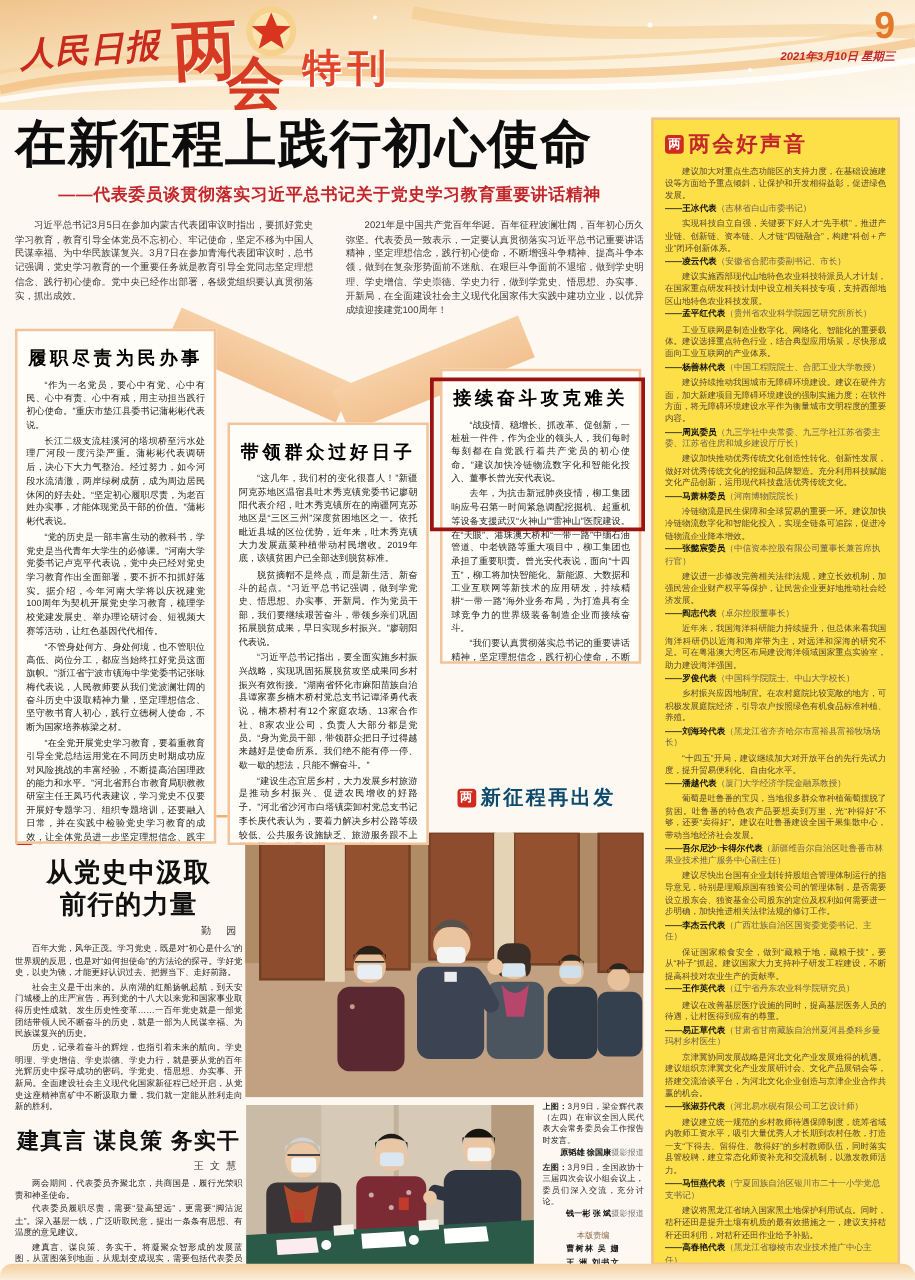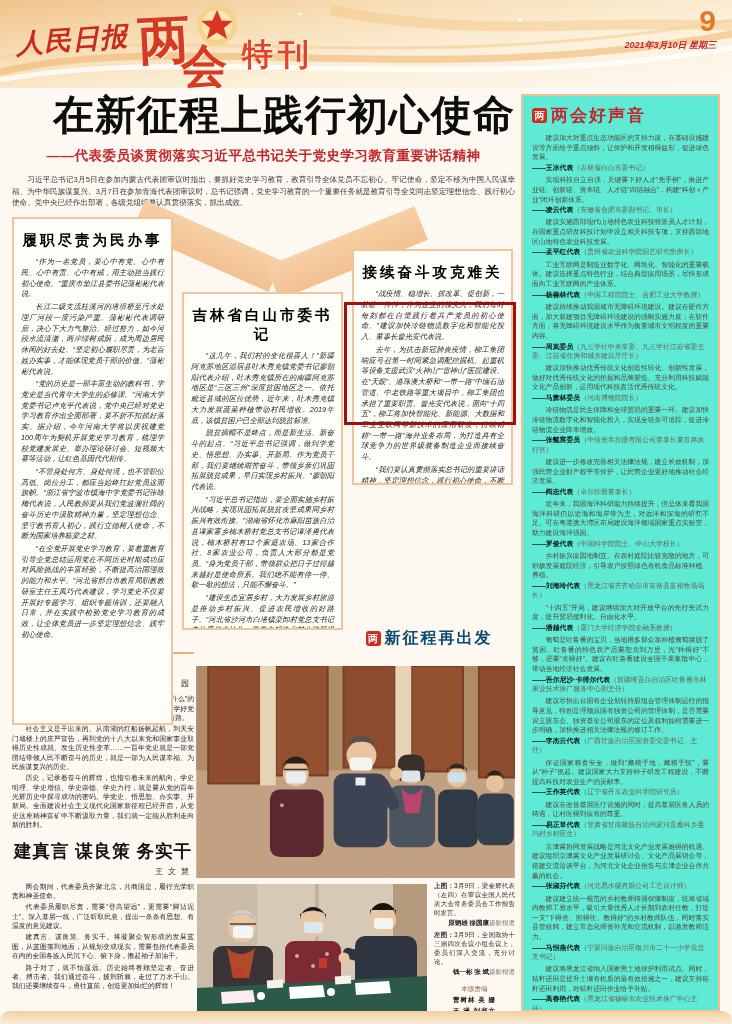--- a/index.html
+++ b/index.html
@@ -17,44 +17,44 @@
   .lg2{position:absolute;left:165px;top:22px;font-size:46px;font-weight:900;color:#d63a22;text-shadow:1px 1px 0 #fff3e2;}
   .lg3{position:absolute;left:226px;top:20px;font-size:31px;font-weight:900;color:#e0452b;text-shadow:1px 1px 0 #fff;}
   .lg4{position:absolute;left:262px;top:20px;font-size:31px;font-weight:900;color:#e0452b;text-shadow:1px 1px 0 #fff;}
   .star-emblem{position:absolute;left:178px;top:-12px;}
   .pageinfo{position:absolute;right:16px;top:4px;text-align:right;}
   .pagenum{font-size:30px;color:#e2782a;font-weight:bold;line-height:1.1;}
   .pagedate{font-size:9px;color:#c3272b;font-weight:bold;margin-top:2px;font-style:italic;}
 
   
   .main-article{position:absolute;left:12px;top:92px;width:503px;}
-  .headline{margin:0;font-size:41px;font-weight:900;color:#0d0d0d;text-align:right;letter-spacing:1px;line-height:1.15;}
+  .headline{margin:0;font-size:41px;font-weight:900;color:#0d0d0d;text-align:left;letter-spacing:1px;line-height:1.15;}
   .subheadline{margin:8px 0 0;font-size:13.5px;font-weight:bold;color:#c3272b;text-align:center;letter-spacing:.5px;}
   .intro{display:flex;gap:26px;margin-top:9px;}
   .intro p{flex:1;margin:0;font-size:7.6px;line-height:1.5;color:#3a3a3a;text-align:justify;text-indent:2em;}
   .cols{position:relative;margin-top:9px;display:flex;gap:9px;align-items:flex-start;}
   .ribbon{position:absolute;background:linear-gradient(180deg,#f6d0a6,#f3c191);z-index:0;}
   .ribbon.r1{left:120px;top:12px;width:150px;height:34px;transform:rotate(24deg);}
   .ribbon.r2{left:255px;top:18px;width:160px;height:36px;transform:rotate(-22deg);}
   .col{position:relative;z-index:1;width:161px;box-sizing:border-box;border:2px solid #f1c49b;
     background:#fffdf8;padding:4px 7px 6px;overflow:hidden;}
-  .col1{height:508px;}
+  .col1{height:412px;}
   .col2{height:338px;margin-top:75px;}
   .col3{height:236px;margin-top:32px;}
   .col h3{margin:8px 0 7px;font-size:14.5px;font-weight:900;color:#000;text-align:center;letter-spacing:3px;}
-  .col p{margin:0 0 2px;font-size:7.3px;line-height:1.47;color:#242424;text-align:justify;text-indent:2em;font-style:italic;}
+  .col p{margin:0 0 2px;font-size:7.3px;line-height:1.47;color:#242424;text-align:justify;text-indent:2em;}
   .annotation-box{position:absolute;left:344px;top:302px;width:166px;height:117px;border:3px solid #9b1212;z-index:60;}
   .next-journey{position:absolute;left:344px;top:628px;width:170px;text-align:center;z-index:2;}
   .next-journey .lbl{font-size:16px;font-weight:900;color:#0c4a6e;letter-spacing:2px;vertical-align:middle;}
   .rlogo{display:inline-block;width:15px;height:15px;background:#cf2b1e;color:#fff;font-size:10px;
     font-weight:bold;text-align:center;line-height:15px;border-radius:3px;margin-right:4px;vertical-align:middle;}
 
   
   .voices{position:absolute;left:521px;top:94px;width:199px;height:918px;box-sizing:border-box;
-    border:2px solid #eec094;background:#5eead4;padding:8px 9px;overflow:hidden;}
+    border:2px solid #eec094;background:#fde047;padding:8px 9px;overflow:hidden;}
   .vtitle{margin-bottom:6px;}
   .vtitle .t{font-size:17px;font-weight:900;color:#c3272b;letter-spacing:2px;vertical-align:middle;}
   .voice{margin-bottom:3px;}
   .vtext{margin:2px 0 1px;font-size:6.8px;line-height:1.42;color:#564636;text-align:justify;text-indent:2em;}
   .vattr{margin:0 0 3px;font-size:6.9px;line-height:1.35;}
   .vname{font-weight:bold;color:#151515;}
   .vaff{color:#6b6158;}
 
   
   .commentary{position:absolute;left:12px;top:652px;width:182px;height:372px;overflow:hidden;
@@ -113,34 +113,35 @@
       <div class="pagenum">9</div>
       <div class="pagedate">2021年3月10日 星期三</div>
     </div>
   </header>
 
   <section class="main-article">
     <h1 class="headline">在新征程上践行初心使命</h1>
     <h2 class="subheadline">——代表委员谈贯彻落实习近平总书记关于党史学习教育重要讲话精神</h2>
     <div class="intro">
       <p>习近平总书记3月5日在参加内蒙古代表团审议时指出，要抓好党史学习教育，教育引导全体党员不忘初心、牢记使命，坚定不移为中国人民谋幸福、为中华民族谋复兴。3月7日在参加青海代表团审议时，总书记强调，党史学习教育的一个重要任务就是教育引导全党同志坚定理想信念、践行初心使命。党中央已经作出部署，各级党组织要认真贯彻落实，抓出成效。</p>
+      <p>2021年是中国共产党百年华诞。百年征程波澜壮阔，百年初心历久弥坚。代表委员一致表示，一定要认真贯彻落实习近平总书记重要讲话精神，坚定理想信念，践行初心使命，不断增强斗争精神、提高斗争本领，做到在复杂形势面前不迷航、在艰巨斗争面前不退缩，做到学史明理、学史增信、学史崇德、学史力行，做到学党史、悟思想、办实事、开新局，在全面建设社会主义现代化国家伟大实践中建功立业，以优异成绩迎接建党100周年！</p>
     </div>
     <div class="cols">
       <div class="ribbon r1"></div>
       <div class="ribbon r2"></div>
     <div class="col col1">
           <h3>履职尽责为民办事</h3>
           <p>“作为一名党员，要心中有党、心中有民、心中有责、心中有戒，用主动担当践行初心使命。”重庆市垫江县委书记蒲彬彬代表说。</p>
           <p>长江二级支流桂溪河的塔坝桥至污水处理厂河段一度污染严重。蒲彬彬代表调研后，决心下大力气整治。经过努力，如今河段水流清澈，两岸绿树成荫，成为周边居民休闲的好去处。“坚定初心履职尽责，为老百姓办实事，才能体现党员干部的价值。”蒲彬彬代表说。</p>
           <p>“党的历史是一部丰富生动的教科书，学党史是当代青年大学生的必修课。”河南大学党委书记卢克平代表说，党中央已经对党史学习教育作出全面部署，要不折不扣抓好落实。据介绍，今年河南大学将以庆祝建党100周年为契机开展党史学习教育，梳理学校党建发展史、举办理论研讨会、短视频大赛等活动，让红色基因代代相传。</p>
           <p>“不管身处何方、身处何境，也不管职位高低、岗位分工，都应当始终扛好党员这面旗帜。”浙江省宁波市镇海中学党委书记张咏梅代表说，人民教师要从我们党波澜壮阔的奋斗历史中汲取精神力量，坚定理想信念、坚守教书育人初心，践行立德树人使命，不断为国家培养栋梁之材。</p>
           <p>“在全党开展党史学习教育，要着重教育引导全党总结运用党在不同历史时期成功应对风险挑战的丰富经验，不断提高治国理政的能力和水平。”河北省邢台市教育局职教教研室主任王凤巧代表建议，学习党史不仅要开展好专题学习、组织专题培训，还要融入日常，并在实践中检验党史学习教育的成效，让全体党员进一步坚定理想信念、践牢初心使命。</p>
         </div>
         <div class="col col2">
-          <h3>吉林省白山市委书记</h3>
+          <h3>带领群众过好日子</h3>
           <p>“这几年，我们村的变化很喜人！”新疆阿克苏地区温宿县吐木秀克镇党委书记廖朝阳代表介绍，吐木秀克镇所在的南疆阿克苏地区是“三区三州”深度贫困地区之一。依托毗近县城的区位优势，近年来，吐木秀克镇大力发展蔬菜种植带动村民增收。2019年底，该镇贫困户已全部达到脱贫标准。</p>
           <p>脱贫摘帽不是终点，而是新生活、新奋斗的起点。“习近平总书记强调，做到学党史、悟思想、办实事、开新局。作为党员干部，我们要继续艰苦奋斗，带领乡亲们巩固拓展脱贫成果，早日实现乡村振兴。”廖朝阳代表说。</p>
           <p>“习近平总书记指出，要全面实施乡村振兴战略，实现巩固拓展脱贫攻坚成果同乡村振兴有效衔接。”湖南省怀化市麻阳苗族自治县谭家寨乡楠木桥村党总支书记谭泽勇代表说，楠木桥村有12个家庭农场、13家合作社、8家农业公司，负责人大部分都是党员。“身为党员干部，带领群众把日子过得越来越好是使命所系。我们绝不能有停一停、歇一歇的想法，只能不懈奋斗。”</p>
           <p>“建设生态宜居乡村，大力发展乡村旅游是推动乡村振兴、促进农民增收的好路子。”河北省沙河市白塔镇栾卸村党总支书记李长庚代表认为，要着力解决乡村公路等级较低、公共服务设施缺乏、旅游服务跟不上等问题，为发展乡村旅游打好基础。</p>
         </div>
         <div class="col col3">
           <h3>接续奋斗攻克难关</h3>
           <p>“战疫情、稳增长、抓改革、促创新，一桩桩一件件，作为企业的领头人，我们每时每刻都在自觉践行着共产党员的初心使命。”建议加快冷链物流数字化和智能化投入、董事长曾光安代表说。</p>
           <p>去年，为抗击新冠肺炎疫情，柳工集团响应号召第一时间紧急调配挖掘机、起重机等设备支援武汉“火神山”“雷神山”医院建设。在“天眼”、港珠澳大桥和“一带一路”中缅石油管道、中老铁路等重大项目中，柳工集团也承担了重要职责。曾光安代表说，面向“十四五”，柳工将加快智能化、新能源、大数据和工业互联网等新技术的应用研发，持续精耕“一带一路”海外业务布局，为打造具有全球竞争力的世界级装备制造企业而接续奋斗。</p>
           <p>“我们要认真贯彻落实总书记的重要讲话精神，坚定理想信念，践行初心使命，不断增强斗争精神、提高斗争本领。核心技术事关产业安全，更关系国家经济安全。中国企业一定要把关键核心技术牢牢掌握在自己手里，牢牢掌握发展的主动权。”奇瑞汽车股份有限公司党委书记、董事长尹同跃代表说，近年来，奇瑞不断深挖技术的创新能力，在容易被“卡脖子”的技术上不断加大投入，持续在智能互联、自动驾驶等前瞻技术领域取得突破。如今奇瑞每年有2000多件专利问世，且共拥有专利技术2万件以上。</p>
@@ -232,20 +233,24 @@
           <p class="vattr"><span class="vname">——高春艳代表</span><span class="vaff">（黑龙江省穆棱市农业技术推广中心主任）</span></p>
         </div>
       </div>
 
   </aside>
 
   <section class="commentary">
     <div class="chead">
       <span class="rlogo">两</span><span class="t">共商国是</span>
     </div>
+    <h3 class="c1title">
+      <span>从党史中汲取</span><br>
+      <span>前行的力量</span>
+    </h3>
     <p class="cauthor">勤 园</p>
     <div class="cbody">
         <p>百年大党，风华正茂。学习党史，既是对“初心是什么”的世界观的反思，也是对“如何担使命”的方法论的探寻。学好党史，以史为镜，才能更好认识过去、把握当下、走好前路。</p>
         <p>社会主义是干出来的。从南湖的红船扬帆起航，到天安门城楼上的庄严宣告，再到党的十八大以来党和国家事业取得历史性成就、发生历史性变革……一百年党史就是一部党团结带领人民不断奋斗的历史，就是一部为人民谋幸福、为民族谋复兴的历史。</p>
         <p>历史，记录着奋斗的辉煌，也指引着未来的航向。学史明理、学史增信、学史崇德、学史力行，就是要从党的百年光辉历史中探寻成功的密码。学党史、悟思想、办实事、开新局。全面建设社会主义现代化国家新征程已经开启，从党史这座精神富矿中不断汲取力量，我们就一定能从胜利走向新的胜利。</p>
       </div>
     <h3 class="c2title">建真言 谋良策 务实干</h3>
     <p class="cauthor">王文慧</p>
     <div class="cbody">
         <p>两会期间，代表委员齐聚北京，共商国是，履行光荣职责和神圣使命。</p>

